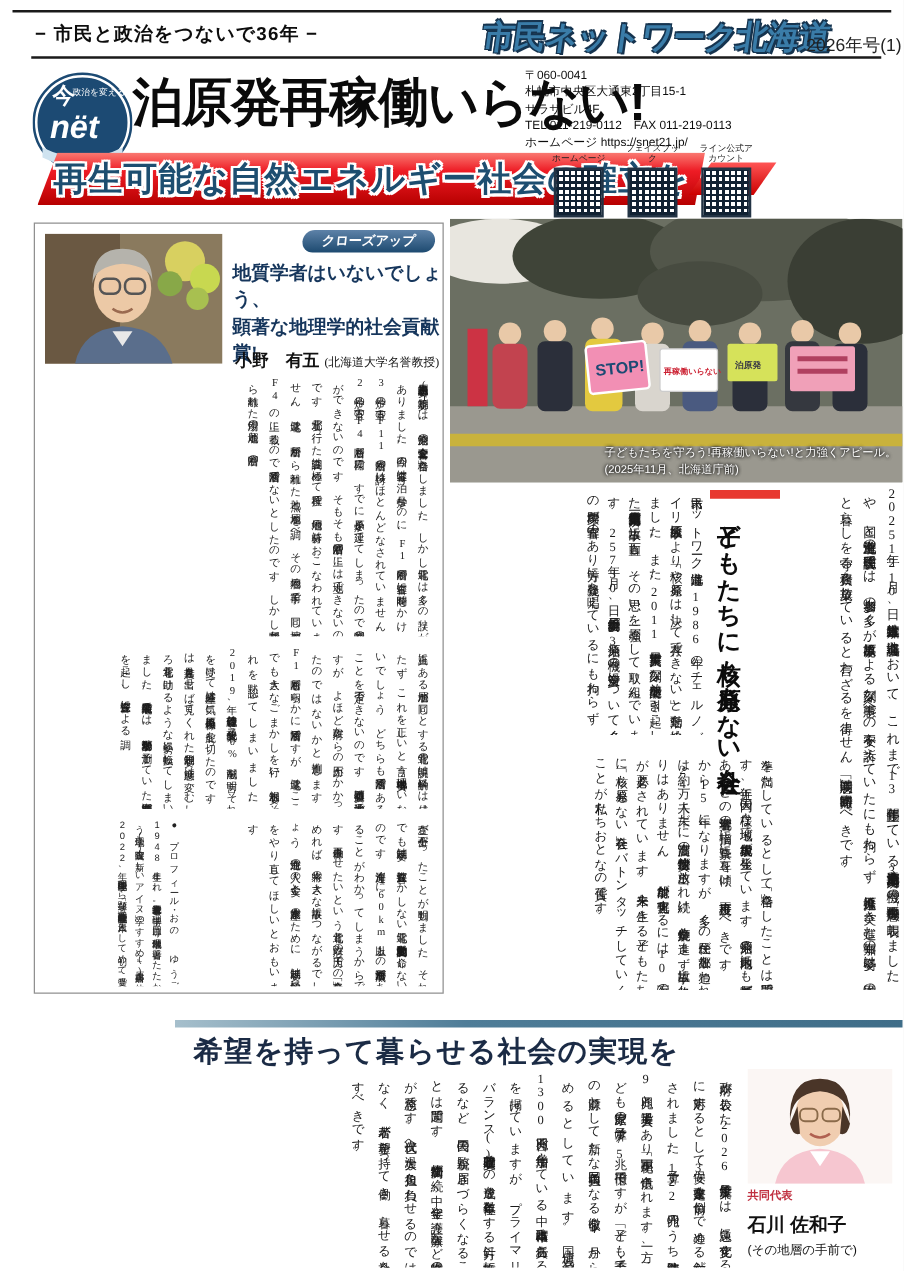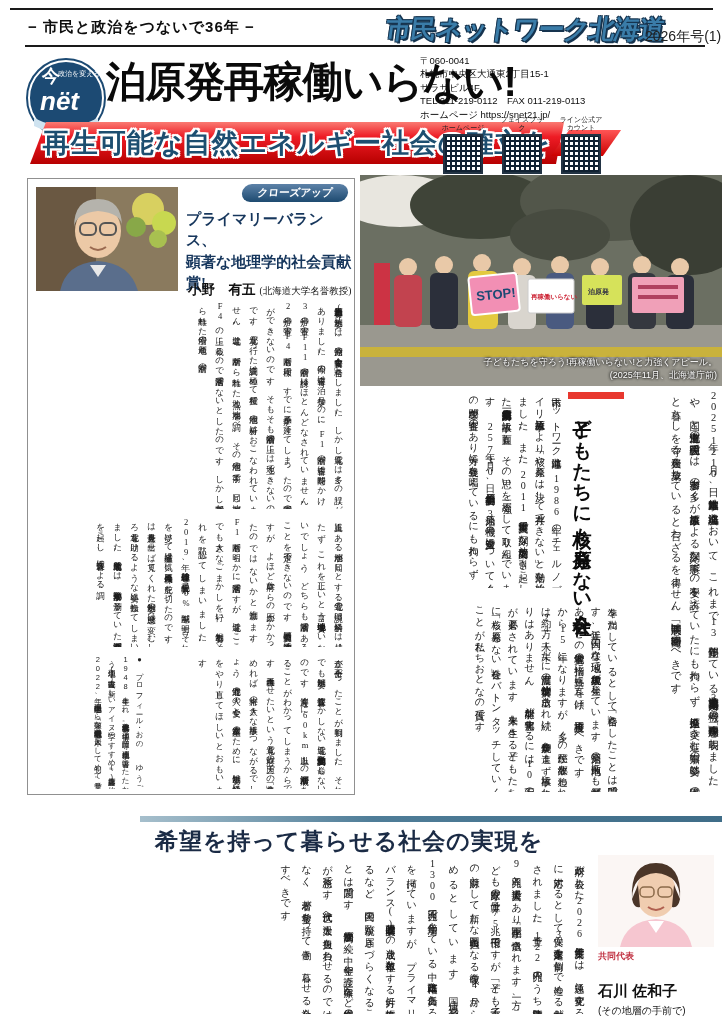--- a/index.html
+++ b/index.html
@@ -43,38 +43,38 @@
   .closeup-byline .ti{font-size:9.5px;text-align:center;}
   .vtext{writing-mode:vertical-rl;text-orientation:upright;overflow:hidden;
          font-family:"Liberation Serif","DejaVu Serif",serif;color:#1a1a1a;text-align:justify;}
   .row-a{position:absolute;left:7px;top:122px;width:312px;height:208px;font-size:8.5px;line-height:2.0;}
   .row-b{position:absolute;left:7px;top:338px;width:312px;height:130px;font-size:8.5px;line-height:2.0;}
   .row-c{position:absolute;left:122px;top:474px;width:197px;height:136px;font-size:8.5px;line-height:2.0;}
   .profile{position:absolute;left:8px;top:476px;width:110px;height:134px;font-size:7.5px;line-height:1.85;
            font-family:"Liberation Sans","DejaVu Sans",sans-serif;color:#222;}
   
   .photo-wrap{left:360px;top:175px;width:362px;height:211px;}
-  .caption{position:absolute;right:5px;bottom:4px;text-align:right;color:#fff;font-size:9px;line-height:1.45;
+  .caption{position:absolute;right:5px;bottom:4px;color:#fff;font-size:9px;line-height:1.45;
            text-shadow:0 0 3px #000,0 0 3px #000;}
   
   .opening{left:630px;top:390px;width:92px;height:402px;font-size:10.5px;line-height:1.78;}
   .section-head{left:568px;top:392px;width:58px;}
   .red-bar{width:56px;height:7px;background:#e8382f;margin-bottom:7px;}
   .head-v{writing-mode:vertical-rl;text-orientation:upright;height:225px;font-size:19px;font-weight:900;
           color:#0c0c0c;line-height:1.48;font-family:"Liberation Sans","DejaVu Sans",sans-serif;}
   .upper-row{left:362px;top:390px;width:202px;height:198px;font-size:10px;line-height:1.66;}
   .lower-row{left:362px;top:600px;width:258px;height:192px;font-size:10px;line-height:1.66;}
   
   .bottom-bar{left:140px;top:816px;width:582px;height:6px;background:linear-gradient(90deg,#a6bfcc,#4f7d98 40%,#3f6d88);}
   .bottom-head{left:155px;top:826px;font-size:23px;font-weight:900;color:#1b2b45;letter-spacing:1px;}
   .bottom-body{left:18px;top:858px;width:572px;height:156px;font-size:10px;line-height:2.1;}
   .rep-photo{left:598px;top:855px;width:116px;height:92px;}
   .rep-labels{left:598px;top:950px;width:120px;}
   .rep-label{font-size:9px;color:#c03040;font-weight:bold;}
-  .rep-name{font-size:15px;font-weight:900;color:#111;margin-top:19px;}
+  .rep-name{font-size:15px;font-weight:900;color:#111;margin-top:8px;}
   .rep-title{font-size:10px;color:#111;margin-top:3px;}
 </style>
 </head>
 <body>
 
 <div class="page">
 
   <div class="abs top-rule"></div>
   <div class="abs tagline">− 市民と政治をつないで36年 −</div>
   <div class="abs masthead">市民ネットワーク北海道</div>
@@ -130,21 +130,21 @@
       <ellipse cx="62" cy="44" rx="23" ry="27" fill="#ecc9a6"></ellipse>
       <path d="M38 40 Q38 12 62 12 Q86 12 86 40 Q86 26 62 24 Q40 26 38 40 Z" fill="#b5b3ac"></path>
       <rect x="44" y="36" width="16" height="12" rx="5" fill="none" stroke="#555" stroke-width="2"></rect>
       <rect x="64" y="36" width="16" height="12" rx="5" fill="none" stroke="#555" stroke-width="2"></rect>
       <path d="M54 60 Q62 66 70 60" stroke="#9a6a50" stroke-width="2" fill="none"></path>
       <path d="M24 104 Q30 76 62 74 Q94 76 102 104 Z" fill="#5a6e8c"></path>
       <path d="M54 78 L62 90 L70 78 Z" fill="#e8e8e8"></path>
     </svg>
     <div class="badge">クローズアップ</div>
     <div class="closeup-title">
-      <div>プライマリーバランス、</div>
+      <div>地質学者はいないでしょう、</div>
       <div>顕著な地理学的社会貢献賞!</div>
     </div>
     <div class="closeup-byline">
       <span class="nm">小野　有五</span>
       <span class="ti">(北海道大学名誉教授)</span>
     </div>
     <div class="vtext row-a">原子力規制委員会(規制委)は、泊原発の安全審査を「合格」としました。しかし北電には多くの誤りがありました。今回の審査は泊3号炉なのに、F1断層の審査に時間をかけ、3号炉の直下のF11断層の検討はほとんどなされていません。2号炉の直下のF4断層も同様で、すでに原子炉を建ててしまったので断層の審査ができないのです。そもそも活断層の上には立地できないのです。北電が行った調査は極めて杜撰で、地層の分析はおこなわれていません。北電は、断層から離れた地点と地層を調べ、その地層の手前で、同じ地層がF4の上に載るので活断層でないとしたのです。しかし断層から離れた場所の地層と、断層の</div>
     <div class="vtext row-b">真上にある地層が同じとする北電の説明は科学的には成り立たず、これを正しいと言う地理・地質学者はいないでしょう。どちらも活断層であることを否定できないのです。石渡明委員は地質学者ですが、よほど政府からの圧力がかかったのではないかと推測します。F1断層も明らかに活断層ですが、北電はここでも大きなごまかしを行い、規制委もそれを黙認してしまいました。2019年、菅義偉総理は二酸化炭素50%削減を明言、それを受けて経産省は一気に原発再稼働に舵を切ったのです。以前は意見書を出せば見てくれた規制委の態度は一変、むしろ北電を助けるような姿勢に転換してしまいました。能登半島地震では、変動地形学者が予測していた海底活断層が大地震を起こし、音波探査による調</div>
     <div class="vtext row-c">査が不十分だったことが判明しました。それでも規制委は、音波探査しかしない北電に変動地形学的調査を命じないのです。海岸近くに60km以上もの海底活断層があることがわかってしまうからです。再稼働させたいという北電と政府の圧力での「合格」を認めれば、将来の大きな事故につながるでしょう。北海道の人々の安全と、農水産業のために、規制委は科学的に審査をやり直してほしいとおもいます。</div>
     <div class="vtext profile">●プロフィール・おの ゆうご　1948年生まれ。北海道大学名誉教授。理学博士。専門は自然地理学。著書に『たたかう地理学』(古今書院)『「新しいアイヌ学」のすすめ』(藤原書店)他。2022年、国際地理学連合から「顕著な地理学的社会貢献賞」を日本人として初めて受賞。</div>

